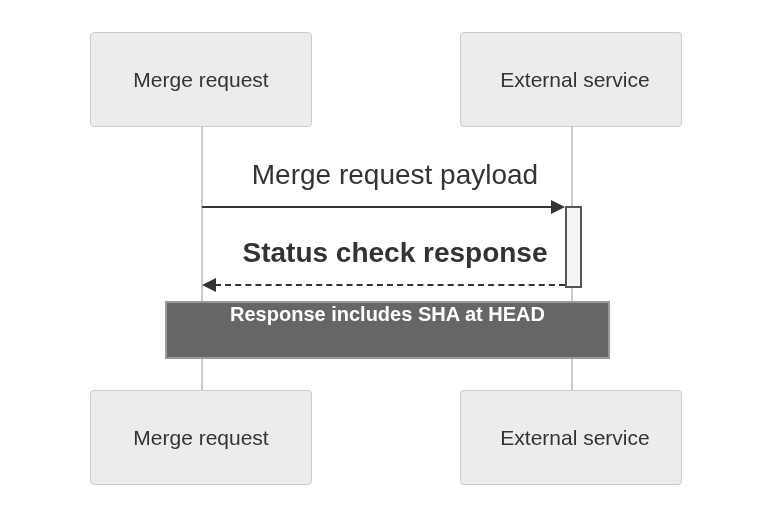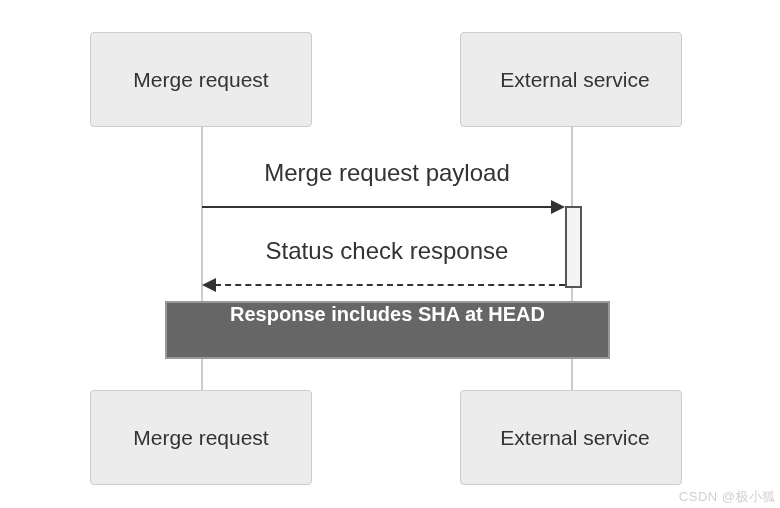--- a/index.html
+++ b/index.html
@@ -39,29 +39,29 @@
     width: 2px;
     height: 263px;
     background: #cccccc;
   }
   .lifeline.left  { left: 201px; }
   .lifeline.right { left: 571px; }
 
   
   .msg-label {
     position: absolute;
-    left: 202px;
+    left: 210px;
     width: 370px;
     text-align: center;
-    font-size: 24px;
+    font-size: 28px;
     color: #333333;
     white-space: nowrap;
   }
   .msg-label.first  { top: 159px; }
-  .msg-label.second { top: 237px; }
+  .msg-label.second { top: 237px; font-weight: bold; }
 
   
   .arrow-line-solid {
     position: absolute;
     left: 202px;
     top: 206px;
     width: 351px;
     height: 0;
     border-top: 2px solid #333333;
   }
@@ -162,15 +162,14 @@
   <div class="actor top right">
     <span>External service</span>
   </div>
   <div class="actor bottom left">
     <span>Merge request</span>
   </div>
   <div class="actor bottom right">
     <span>External service</span>
   </div>
 
-  <div class="watermark">CSDN @极小狐</div>
 
 </div>
 
 </body></html>

